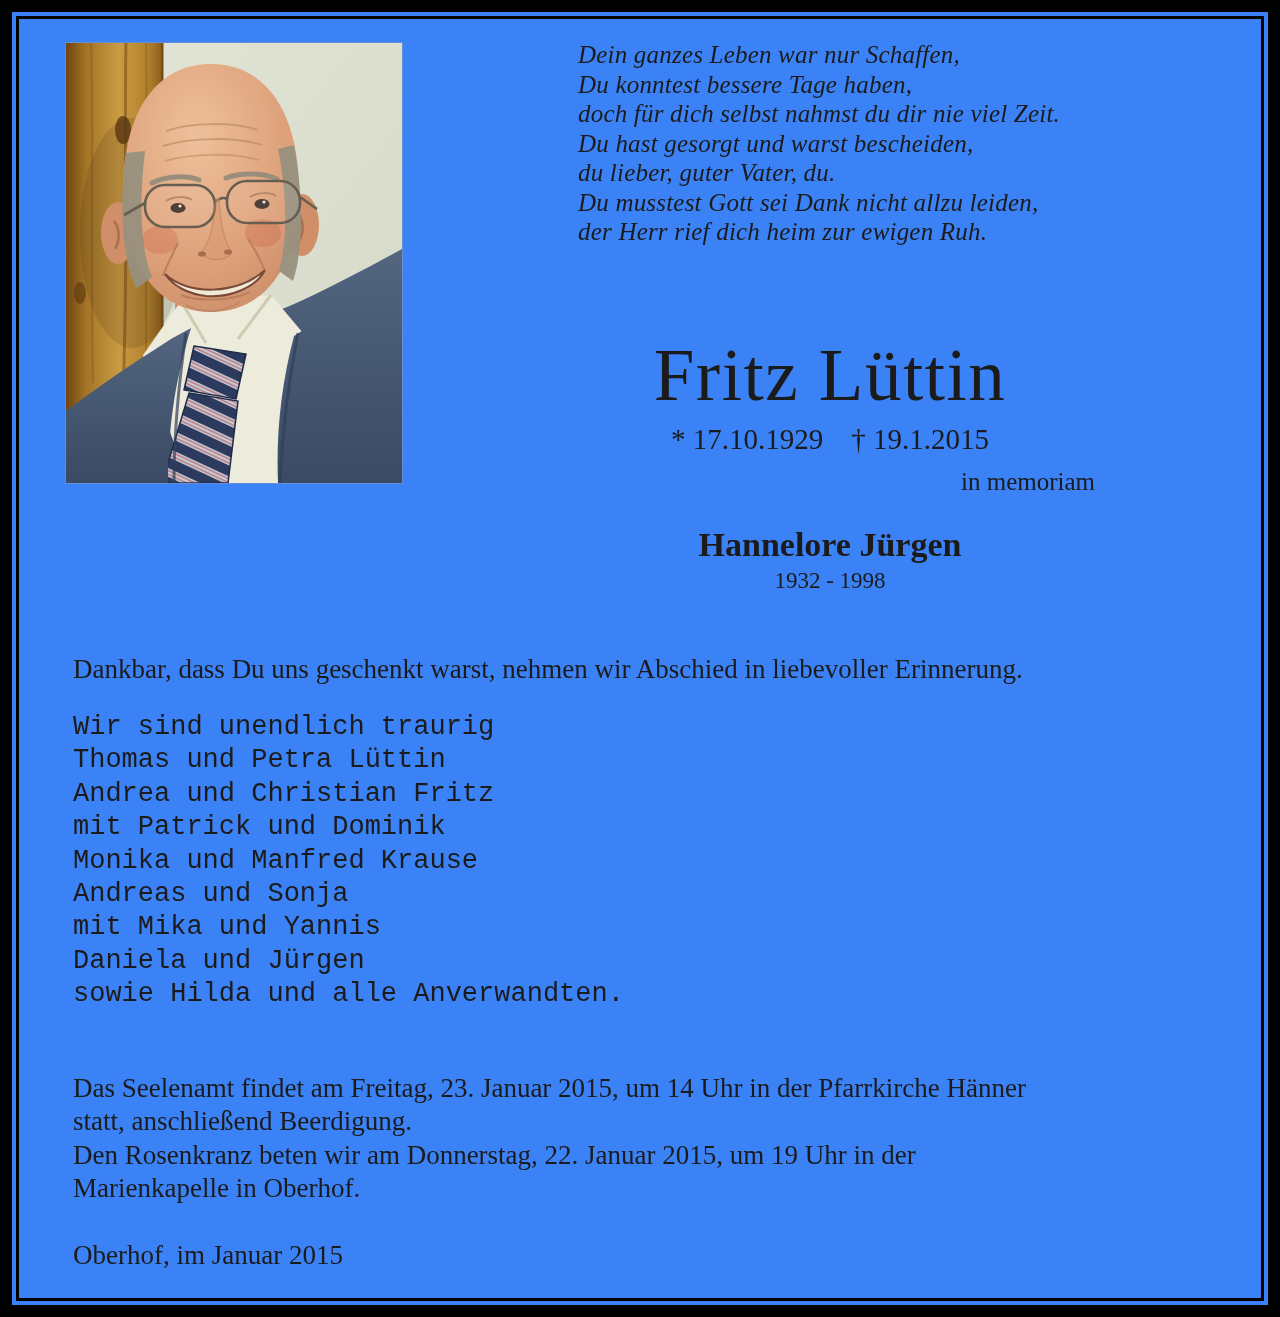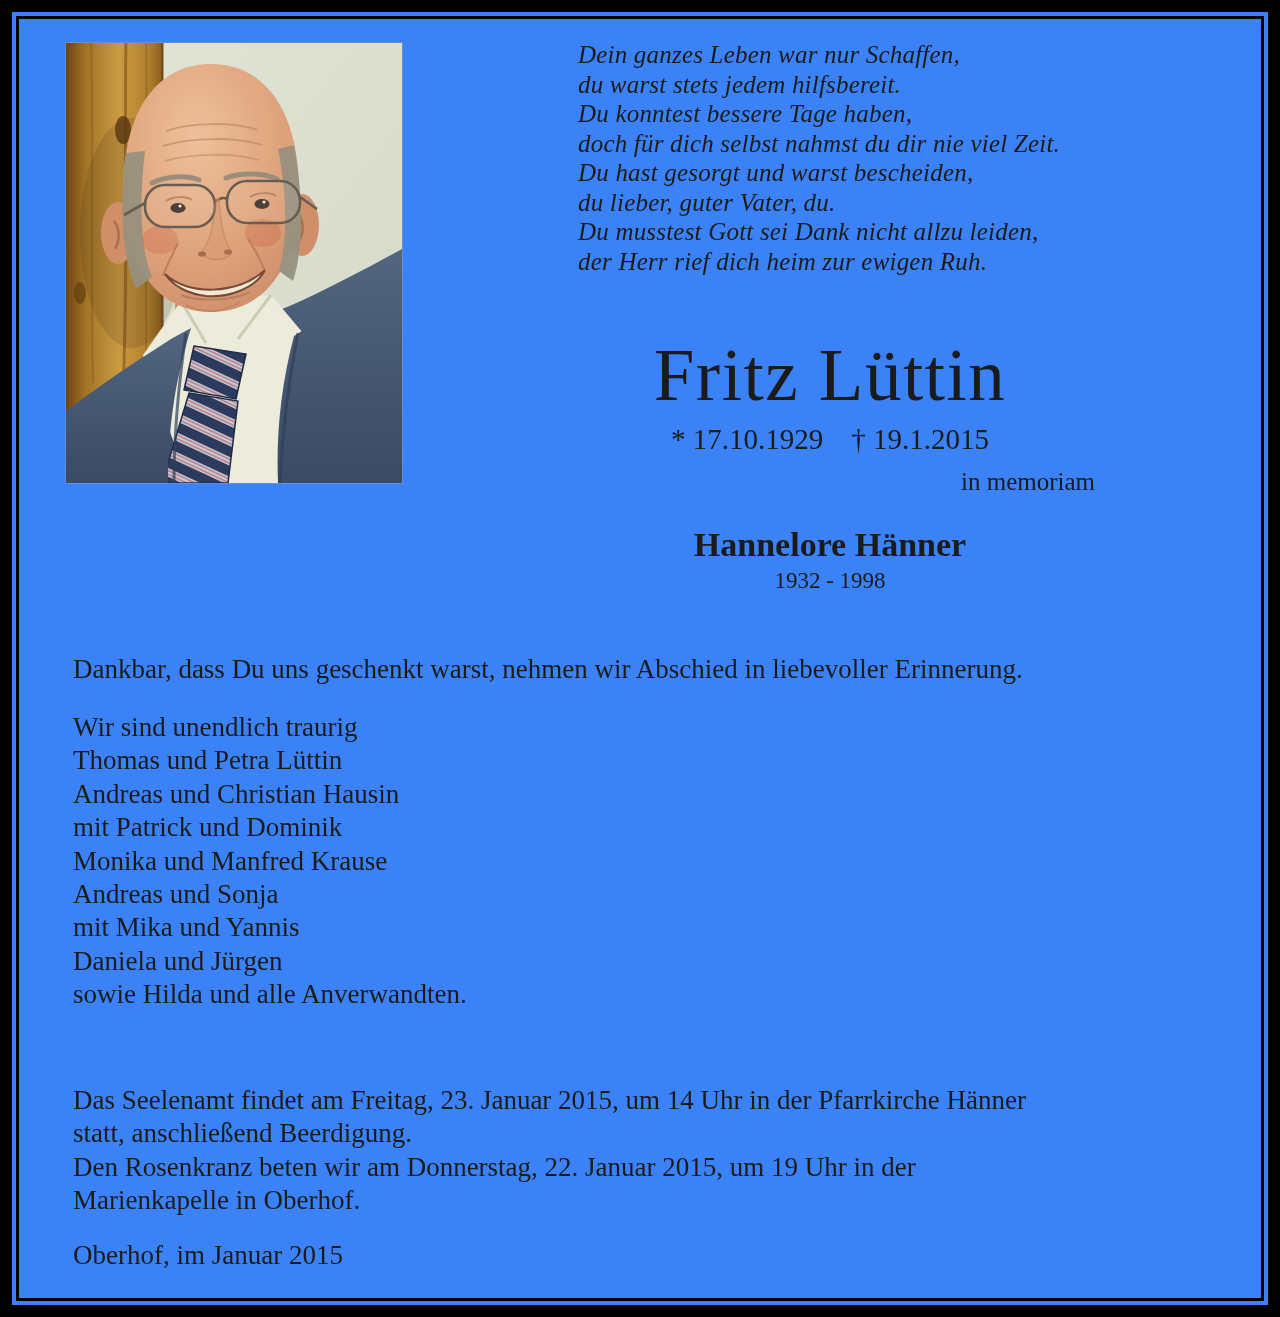--- a/index.html
+++ b/index.html
@@ -67,28 +67,28 @@
     position: absolute;
     left: 61px; top: 642px;
     font-size: 27px;
     white-space: nowrap;
   }
   .mourners {
     position: absolute;
     left: 61px; top: 699px;
     font-size: 27px;
     line-height: 33.4px;
+    font-family: Liberation Mono, monospace;
   }
   .mourners div, .funeral div { white-space: nowrap; }
   .funeral {
     position: absolute;
     left: 61px; top: 1060px;
     font-size: 27px;
     line-height: 33.4px;
-    margin-top: 12px;
   }
   .closing {
     position: absolute;
     left: 61px; top: 1228px;
     font-size: 27px;
     white-space: nowrap;
   }
 </style>
 </head>
 <body>
@@ -195,45 +195,44 @@
 
       <path d="M99,231 C122,253 172,252 199,227 C190,245 163,255 140,253 C122,251 107,243 99,231 Z" fill="#efe9d5" stroke="#7b4a36" stroke-width="2"></path>
       <path d="M115,252 C132,259 166,258 184,249" stroke="#bc7f5d" stroke-width="2" fill="none"></path>
 
       <path d="M120,262 C136,271 158,270 174,259" stroke="#bc7f5d" stroke-width="2" fill="none" opacity="0.7"></path>
     </svg>
   </div>
 
   <div class="poem">
     <div class="poem-line">Dein ganzes Leben war nur Schaffen,</div>
-    <div class="poem-line">du warst stets jedem hilfsbereit.</div>
     <div class="poem-line">Du konntest bessere Tage haben,</div>
     <div class="poem-line">doch für dich selbst nahmst du dir nie viel Zeit.</div>
     <div class="poem-line">Du hast gesorgt und warst bescheiden,</div>
     <div class="poem-line">du lieber, guter Vater, du.</div>
     <div class="poem-line">Du musstest Gott sei Dank nicht allzu leiden,</div>
     <div class="poem-line">der Herr rief dich heim zur ewigen Ruh.</div>
   </div>
 
   <div class="center-col deceased-name">Fritz Lüttin</div>
 
   <div class="center-col dates">
     <span class="birth">* 17.10.1929</span><span>† 19.1.2015</span>
   </div>
 
   <div class="center-col memoriam-label">in memoriam</div>
-  <div class="center-col memoriam-name">Hannelore Hänner</div>
+  <div class="center-col memoriam-name">Hannelore Jürgen</div>
   <div class="center-col memoriam-years">1932 - 1998</div>
 
   <div class="thanks">Dankbar, dass Du uns geschenkt warst, nehmen wir Abschied in liebevoller Erinnerung.</div>
 
   <div class="mourners">
     <div>Wir sind unendlich traurig</div>
     <div>Thomas und Petra Lüttin</div>
-    <div>Andreas und Christian Hausin</div>
+    <div>Andrea und Christian Fritz</div>
     <div>mit Patrick und Dominik</div>
     <div>Monika und Manfred Krause</div>
     <div>Andreas und Sonja</div>
     <div>mit Mika und Yannis</div>
     <div>Daniela und Jürgen</div>
     <div>sowie Hilda und alle Anverwandten.</div>
   </div>
 
   <div class="funeral">
     <div>Das Seelenamt findet am Freitag, 23. Januar 2015, um 14 Uhr in der Pfarrkirche Hänner</div>

